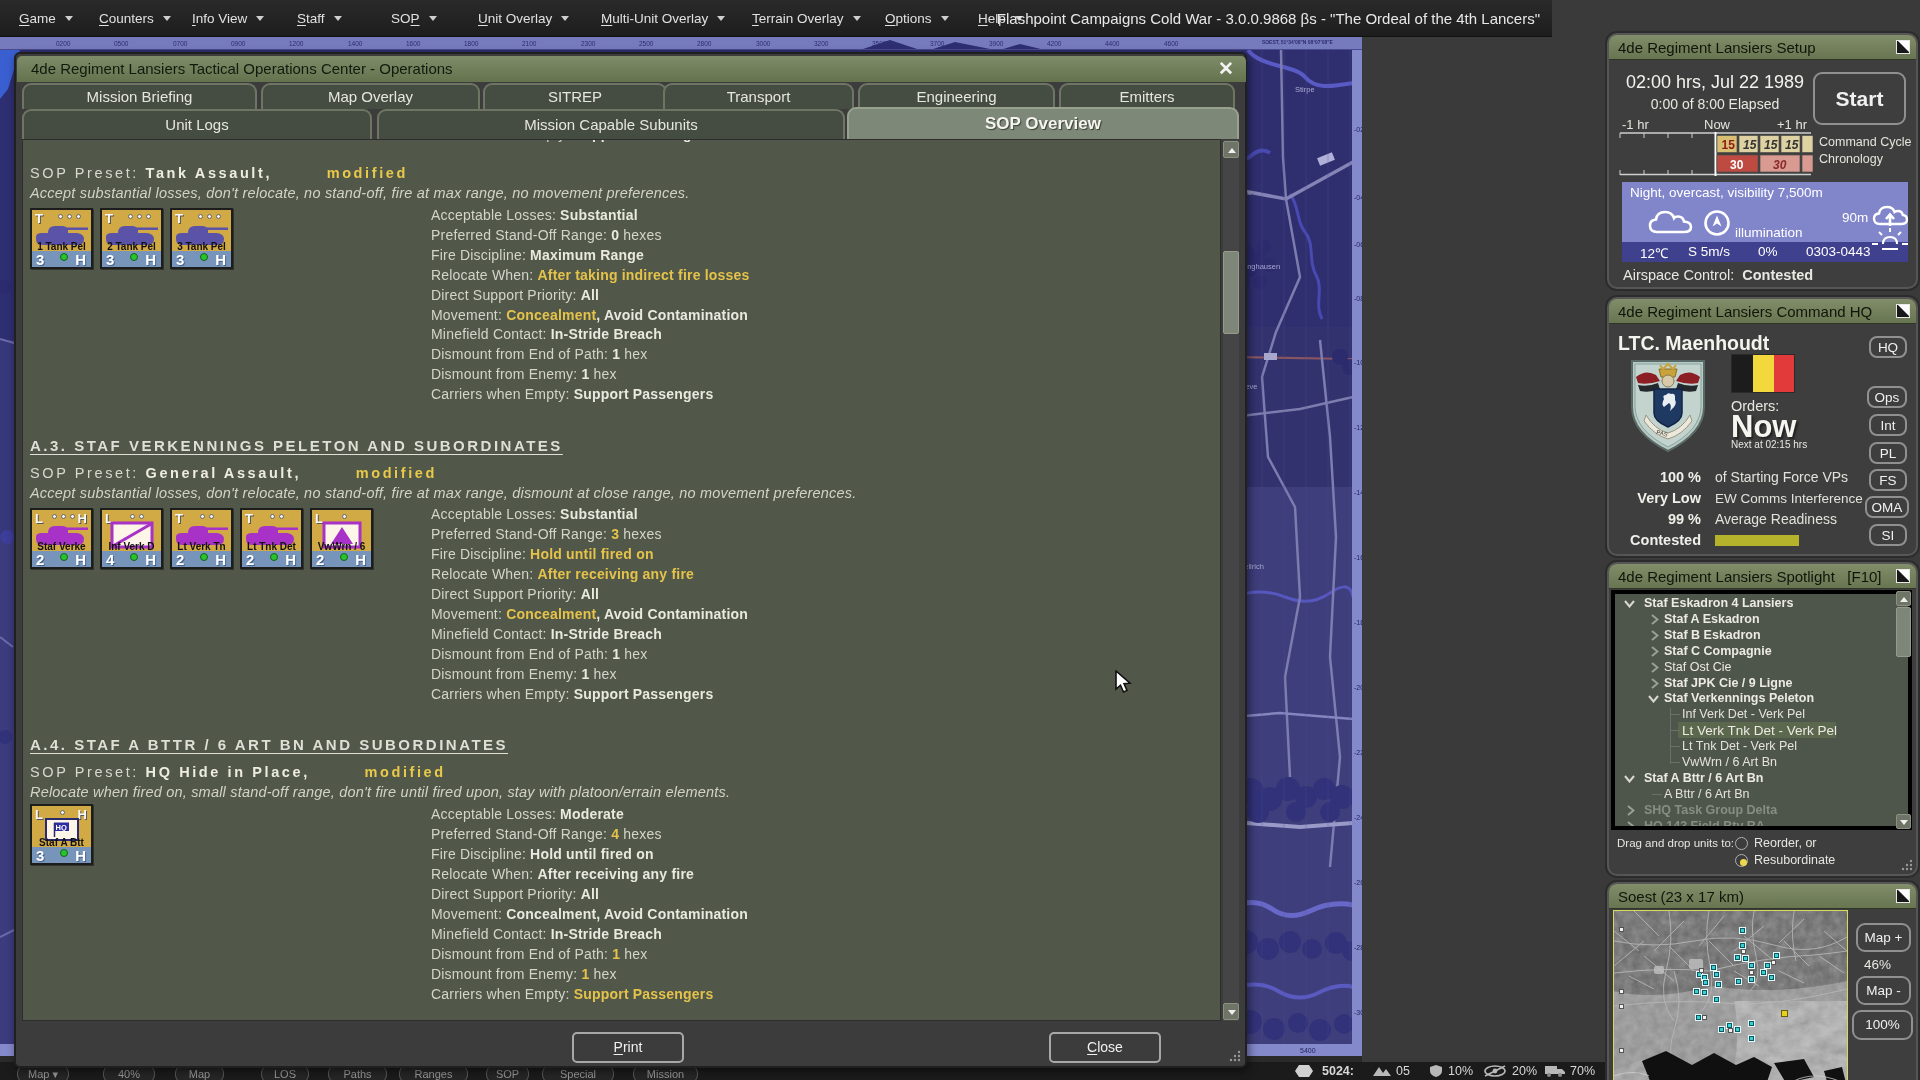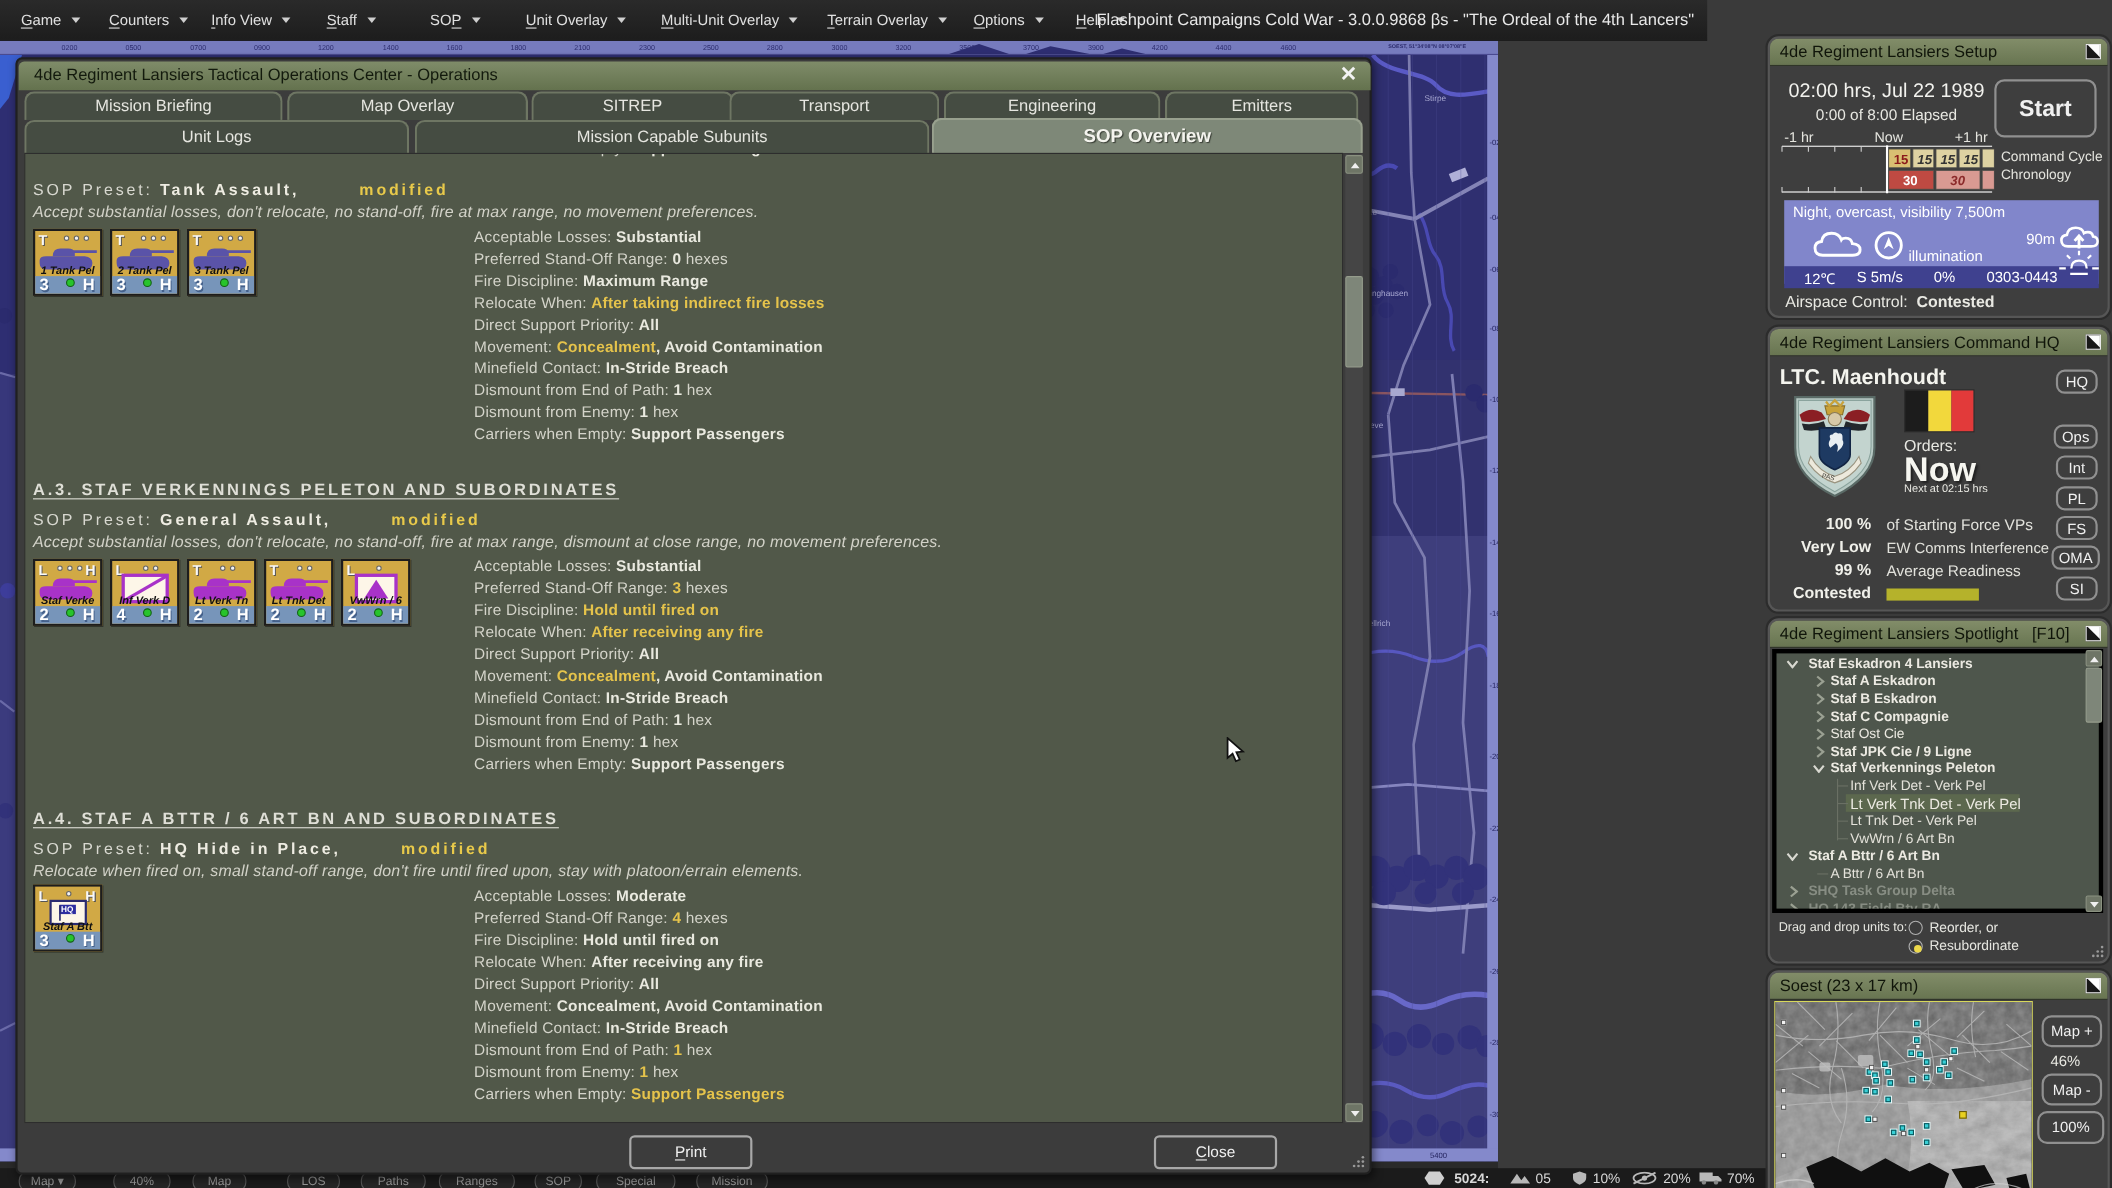--- a/index.html
+++ b/index.html
@@ -43,21 +43,21 @@
 .ital{font-style:italic;color:#d2d2c8;font-size:14.5px;letter-spacing:0.2px;}
 .head{font-weight:bold;letter-spacing:2.5px;font-size:15px;color:#dfdfd7;text-decoration:underline;text-underline-offset:3px;text-decoration-thickness:1px;}
 .prop{position:absolute;left:408px;white-space:nowrap;font-size:14px;color:#d4d4ca;letter-spacing:0.2px;}
 .prop b{color:#e9e9df;}
 b.gold, .prop b.gold{color:#e5c34b;}
 .dbtn{position:absolute;top:978px;width:112px;height:31px;background:#3c3c3c;border:2px solid #a8a8a8;border-radius:5px;color:#f0f0f0;font-size:14px;text-align:center;line-height:27px;}
 .dbtn u{text-underline-offset:2px;}
 
 .ctr{position:absolute;width:63px;height:61px;background:#d1a945;border:2px solid #1d1d1d;box-shadow:1px 1px 0 #00000066;}
 .ctr .bot{position:absolute;left:0;bottom:0;width:100%;height:16px;background:#7795ba;}
-.ctr .nm{position:absolute;left:0;bottom:15.5px;width:100%;text-align:center;font-size:10px;font-weight:bold;color:#111;font-family:"Liberation Sans",sans-serif;font-style:italic;}
+.ctr .nm{position:absolute;left:0;bottom:15.5px;width:100%;text-align:center;font-size:10px;font-weight:bold;color:#111;font-family:"Liberation Sans",sans-serif;}
 .ctr .tl{position:absolute;left:3px;top:1px;font-size:13px;font-weight:bold;color:#f8f8f8;text-shadow:1px 1px 0 #555;}
 .ctr .tr{position:absolute;right:4px;top:1px;font-size:13px;font-weight:bold;color:#f8f8f8;text-shadow:1px 1px 0 #555;}
 .ctr .bl{position:absolute;left:4px;bottom:-1px;font-size:15px;font-weight:bold;color:#fff;text-shadow:1px 1px 0 #44608a;}
 .ctr .br{position:absolute;right:5px;bottom:-1px;font-size:15px;font-weight:bold;color:#fff;text-shadow:1px 1px 0 #44608a;}
 .ctr .gdot{position:absolute;left:28px;bottom:6px;width:8px;height:8px;background:#27c42c;border:1px solid #156018;border-radius:50%;}
 .dots{position:absolute;top:4px;display:flex;gap:4px;}
 .dots i{width:5px;height:5px;background:#f2f2f2;border:1px solid #666;border-radius:50%;display:block;}
 
 #statusbar{position:absolute;left:0;top:1062px;width:1920px;height:18px;background:#1b1b1b;z-index:15;}
 .stbtn{position:absolute;top:3px;height:18px;border:1px solid #5a5a5a;border-radius:8px;color:#9a9a9a;font-size:11px;text-align:center;line-height:16px;background:#262626;}

